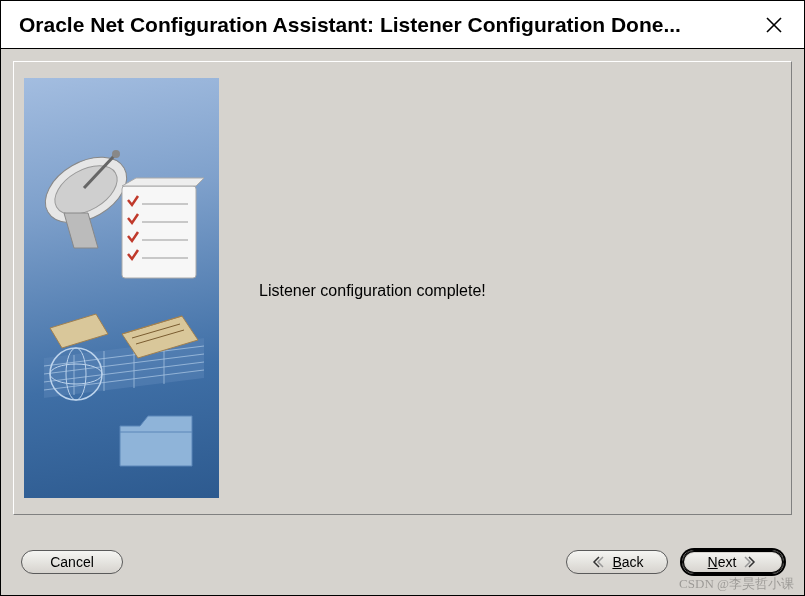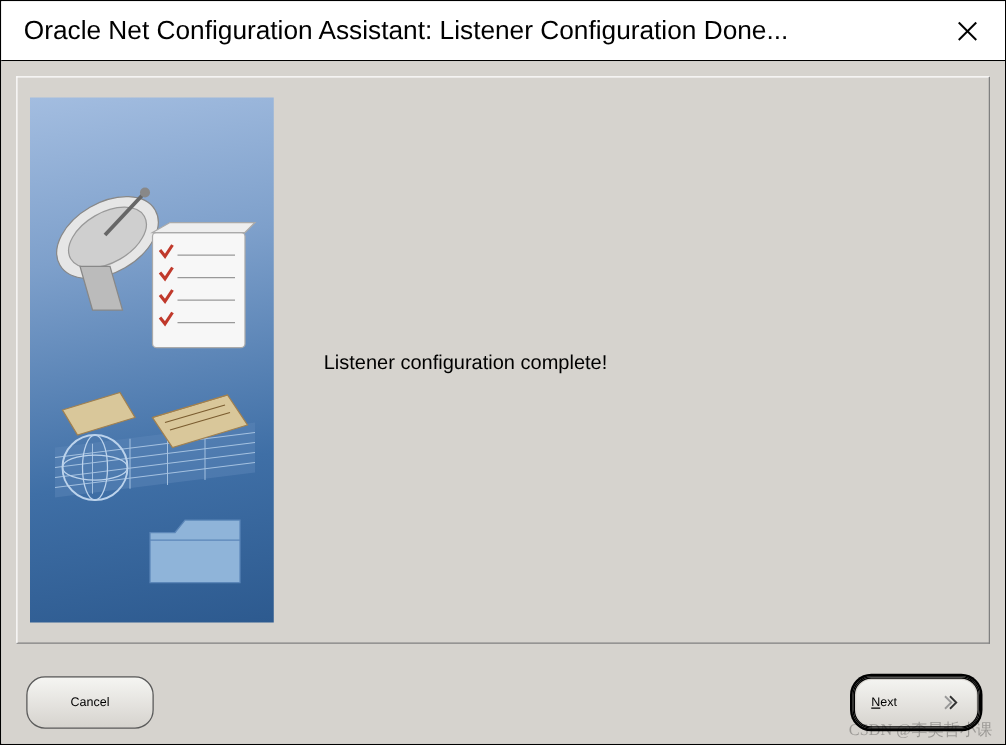--- a/index.html
+++ b/index.html
@@ -14,21 +14,21 @@
   .titlebar {
     height: 48px;
     display: flex; align-items: center;
     padding: 0 10px 0 18px;
     border-bottom: 1px solid #000;
     background: #fff;
   }
   .titlebar .title {
     flex: 1;
     font-size: 21px;
-    font-weight: 400;
+    font-weight: 700;
     color: #000;
     white-space: nowrap; overflow: hidden; text-overflow: ellipsis;
   }
   .titlebar .close {
     width: 40px; height: 40px;
     display: flex; align-items: center; justify-content: center;
     font-size: 22px;
     cursor: pointer;
     color: #000;
   }
@@ -69,37 +69,36 @@
   }
   .button-bar {
     height: 52px;
     display: flex;
     align-items: center;
     padding: 10px 8px 0 8px;
     gap: 14px;
   }
   .button-bar .spacer { flex: 1; }
   .btn {
-    height: 42px;
+    height: 24px;
     min-width: 102px;
     border: 1px solid #5a5a5a;
     border-radius: 15px;
     background: linear-gradient(#f5f5f2, #d6d3ce);
     display: flex; align-items: center; justify-content: center;
-    font-size: 10px;
+    font-size: 14px;
     color: #000;
     cursor: pointer;
     gap: 8px;
     padding: 0 14px;
     font-family: inherit;
   }
   .btn.focused {
     box-shadow: 0 0 0 1px #000 inset, 0 0 0 2px #d6d3ce inset, 0 0 0 2px #000;
     border-color: #000;
-    justify-content: space-between;
   }
   .chev {
     font-size: 12px;
     color: #333;
     display: inline-flex;
   }
   .mnemonic { text-decoration: underline; }
   .watermark {
     position: absolute;
     right: 10px; bottom: 2px;
@@ -185,20 +184,29 @@
       <div class="message-area">
         <div class="message-text">Listener configuration complete!</div>
       </div>
     </div>
 
     <div class="button-bar">
       <button class="btn">
         <span>Cancel</span>
       </button>
       <div class="spacer"></div>
+      <button class="btn">
+        <span class="chev">
+          <svg width="14" height="12" viewBox="0 0 14 12">
+              <path d="M9 1 L4 6 L9 11" fill="none" stroke="#333" stroke-width="1.5"></path>
+              <path d="M13 1 L8 6 L13 11" fill="none" stroke="#999" stroke-width="1.5"></path>
+            </svg>
+        </span>
+        <span><span class="mnemonic">B</span><span>ack</span></span>
+      </button>
       <button class="btn focused">
         <span><span class="mnemonic">N</span><span>ext</span></span>
         <span class="chev">
           <svg width="14" height="12" viewBox="0 0 14 12">
               <path d="M1 1 L6 6 L1 11" fill="none" stroke="#999" stroke-width="1.5"></path>
               <path d="M5 1 L10 6 L5 11" fill="none" stroke="#333" stroke-width="1.5"></path>
             </svg>
         </span>
       </button>
     </div>

